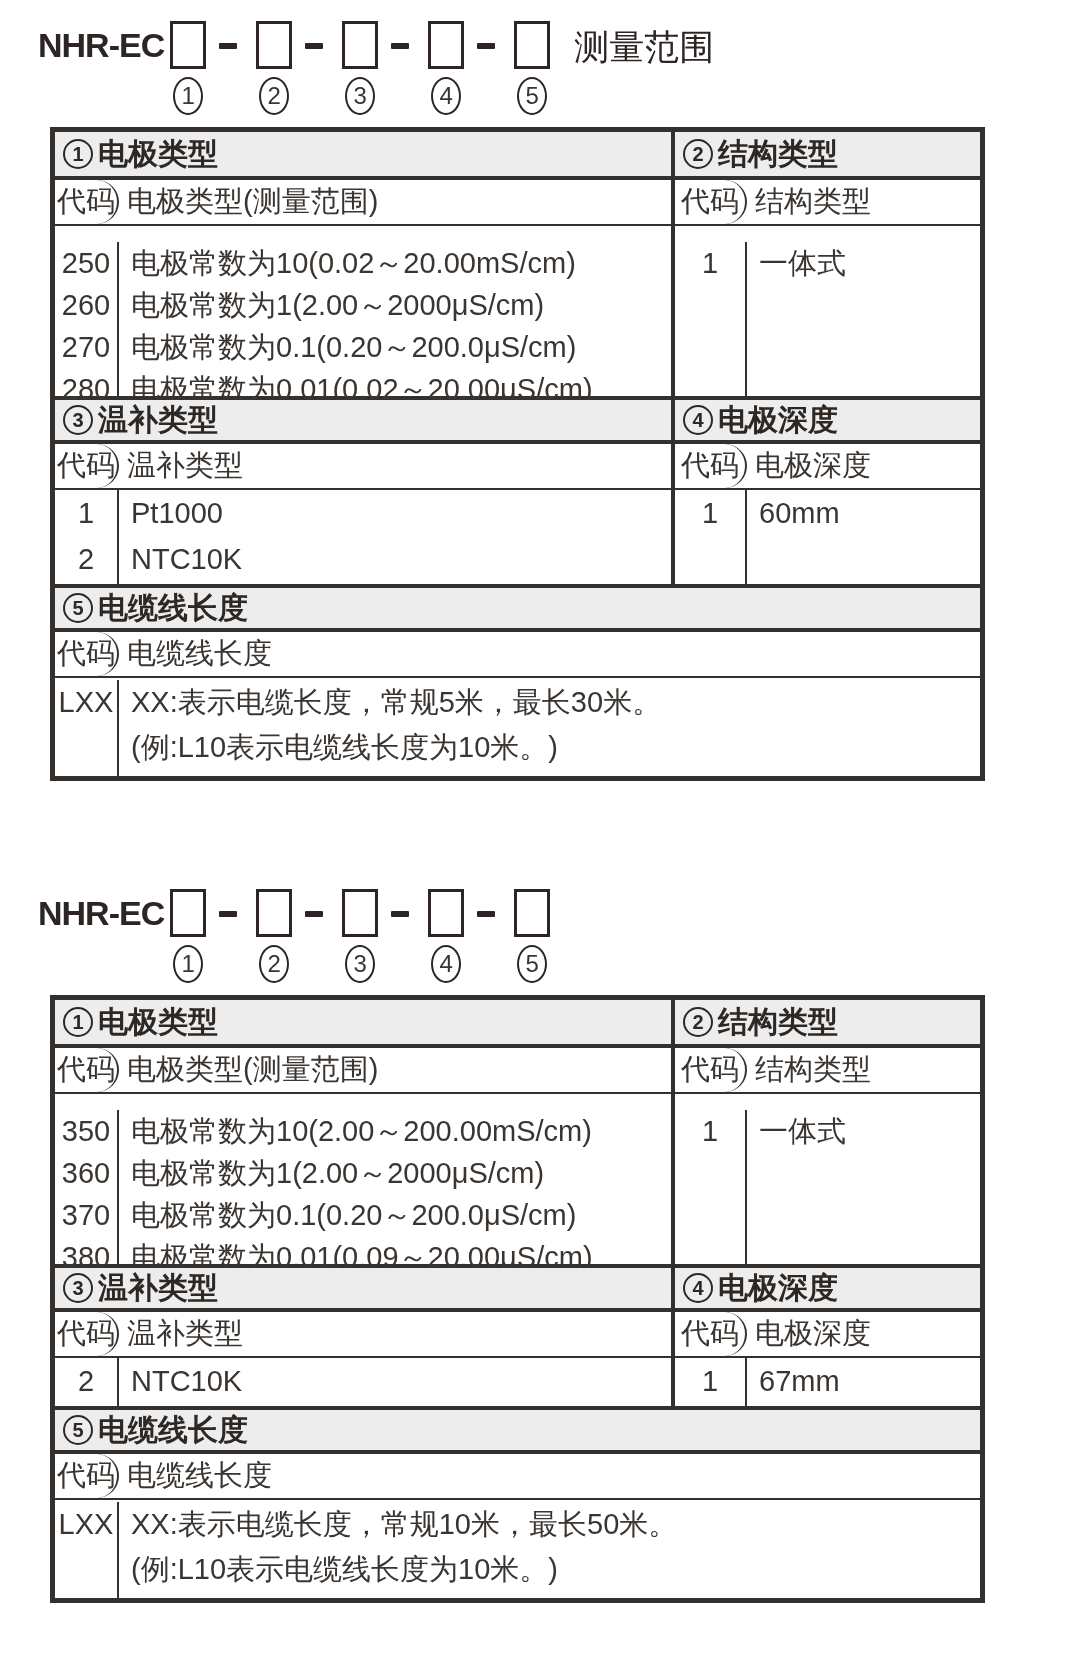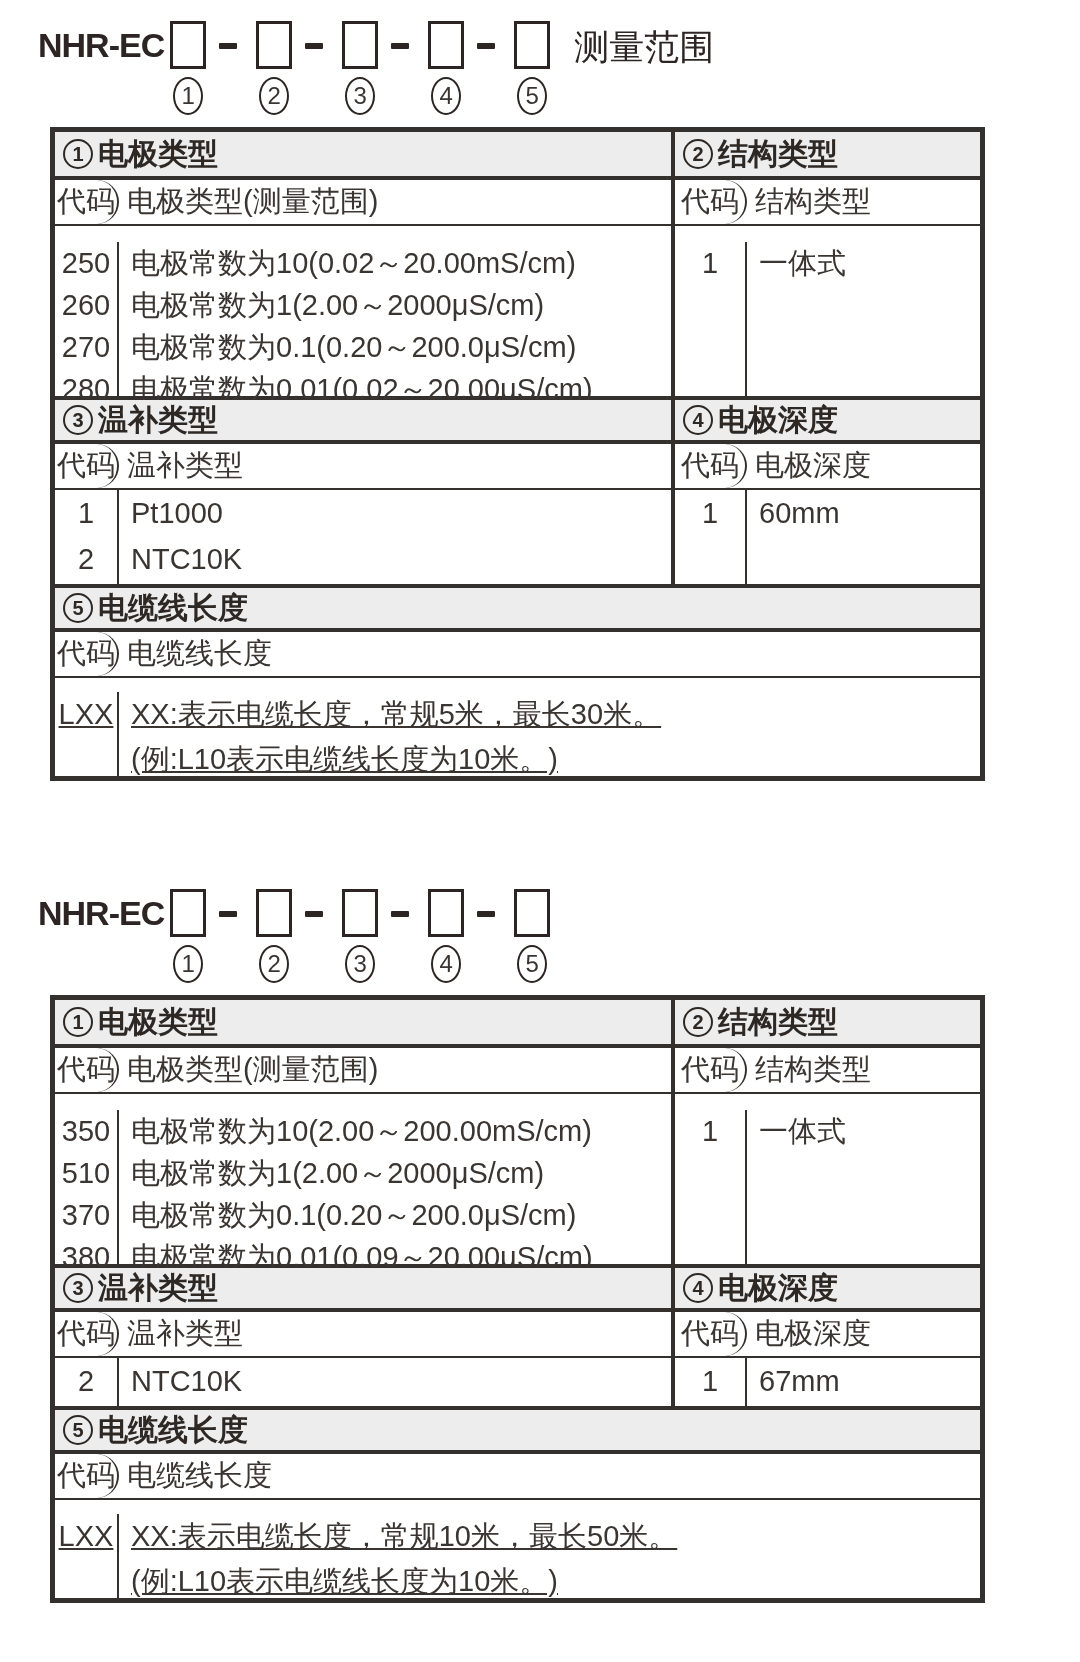--- a/index.html
+++ b/index.html
@@ -53,21 +53,21 @@
   .hsub .valcol{display:flex;align-items:center;padding-left:8px;flex:1;white-space:nowrap;}
 
   .hbody .codecol{display:flex;flex-direction:column;align-items:center;}
   .hbody .valcol{display:flex;flex-direction:column;padding-left:12px;flex:1;}
   .hbody span{white-space:nowrap;}
   .body-et{height:170px;}   .body-et .hbody span{line-height:42px;}
   .body-et .hbody{padding-top:16px;}
   .body-tc2{height:94px;}   .body-tc2 .hbody span{line-height:46px;}
   .body-tc1{height:48px;}   .body-tc1 .hbody span{line-height:46px;}
   .body-cb{height:98px;}    .body-cb .hbody span{line-height:45px;}
-  .body-cb .hbody{padding-top:14px;text-decoration:underline;}
+  .body-cb .hbody{padding-top:2px;}
 </style>
 </head>
 <body>
 
 <div class="page">
 
   <section class="sec">
     <div class="model-line">
       <span class="prefix">NHR-EC</span>
       <span class="slot">
@@ -337,21 +337,21 @@
           <span class="codecol">代码</span>
           <span class="valcol">结构类型</span>
         </div>
           </div>
       </div>
       <div class="rg body-et">
         <div class="half L">
             <div class="hbody">
           <div class="codecol">
             <span>350</span>
-            <span>510</span>
+            <span>360</span>
             <span>370</span>
             <span>380</span>
           </div>
           <div class="valcol">
             <span>电极常数为10(2.00～200.00mS/cm)</span>
             <span>电极常数为1(2.00～2000μS/cm)</span>
             <span>电极常数为0.1(0.20～200.0μS/cm)</span>
             <span>电极常数为0.01(0.09～20.00μS/cm)</span>
           </div>
         </div>

